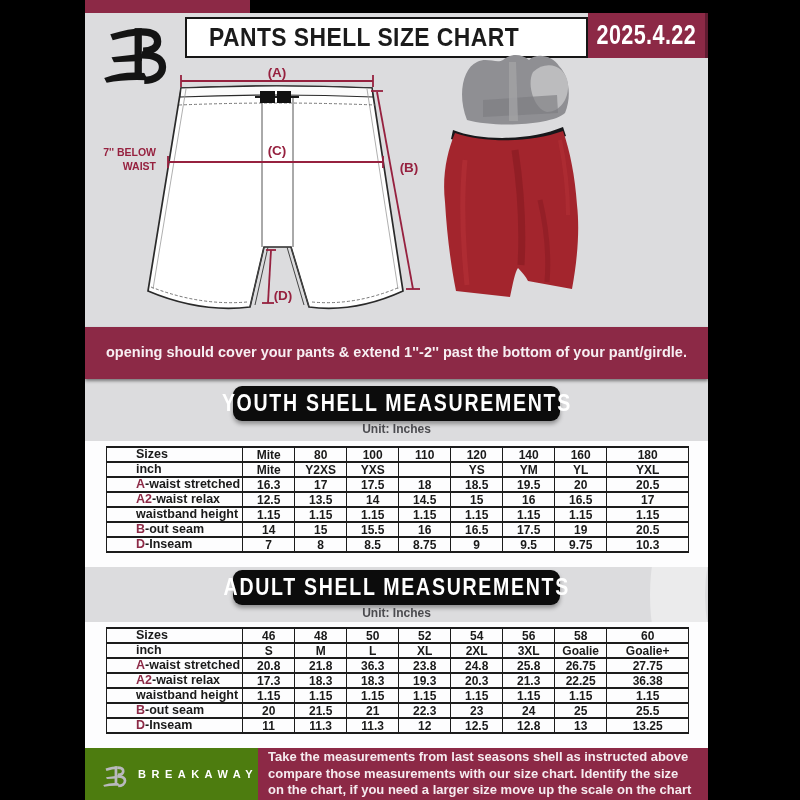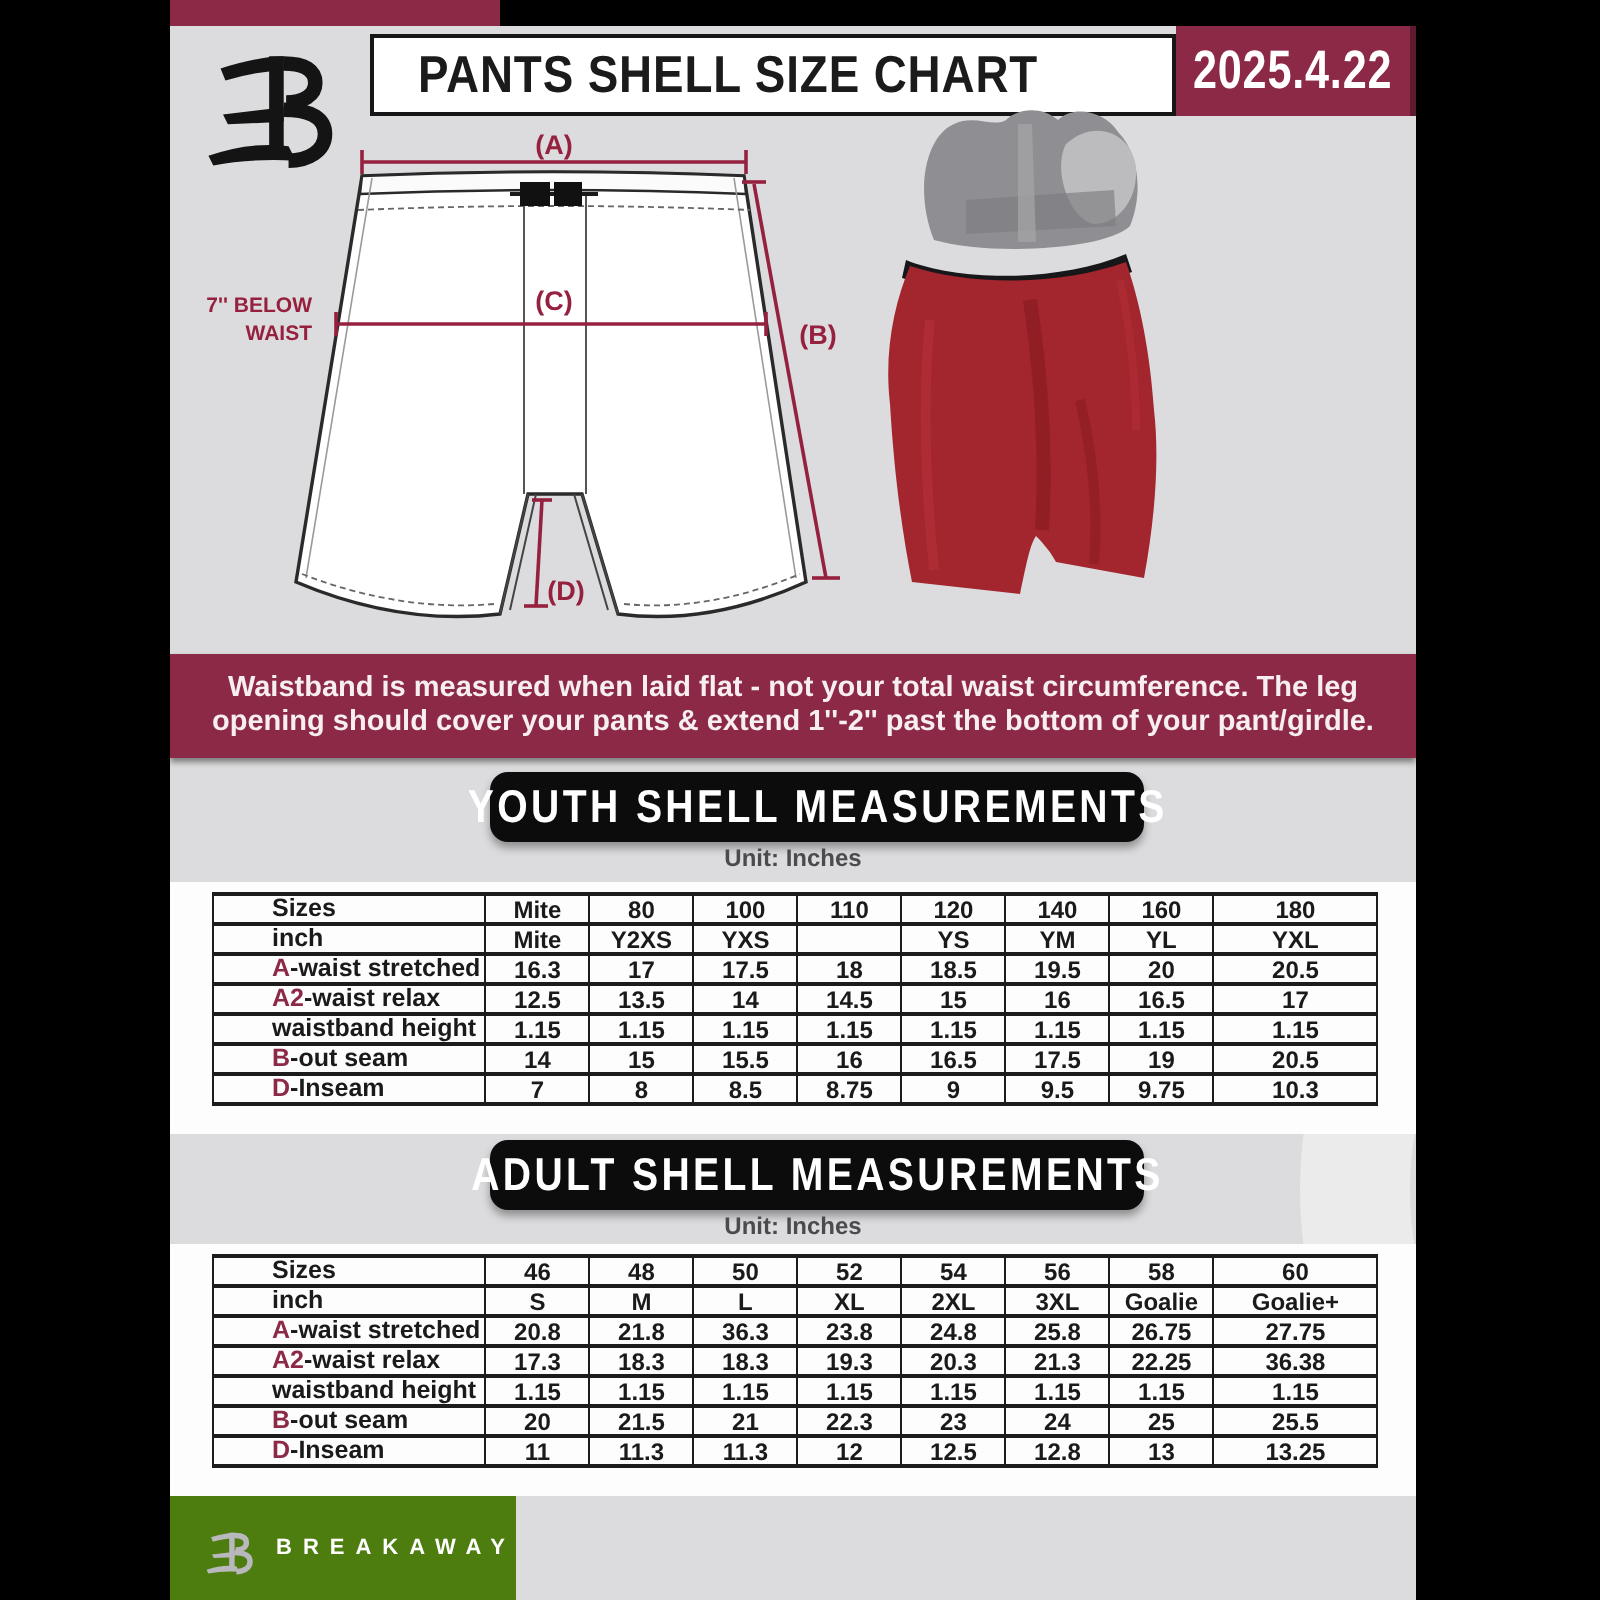--- a/index.html
+++ b/index.html
@@ -26,21 +26,21 @@
   .diag{position:absolute;left:0;top:0;width:623px;height:330px;}
   .diag text{font-family:"Liberation Sans",sans-serif;font-weight:bold;fill:#96213f;}
   .photonote{position:absolute;left:511px;top:91px;width:112px;color:#96213f;
     font-size:10.5px;font-weight:700;line-height:13.8px;}
   
   .infobanner{position:absolute;left:0;top:327px;width:623px;height:52px;background:#8c2946;
     display:flex;flex-direction:column;align-items:center;justify-content:center;
     box-shadow:0 2px 3px rgba(0,0,0,.45);}
   .infobanner div{color:#f7eef2;font-size:14.5px;font-weight:600;line-height:17.2px;white-space:nowrap;}
   
-  .secbanner{position:absolute;left:160px;width:327px;height:35px;background:#0c0c0c;border-radius:9px;
+  .secbanner{position:absolute;left:148px;width:327px;height:35px;background:#0c0c0c;border-radius:9px;
     display:flex;align-items:center;justify-content:center;box-shadow:0 3px 4px rgba(0,0,0,.35);}
   .secbanner span{display:inline-block;color:#fff;font-size:23px;font-weight:700;
     letter-spacing:2px;transform:scaleX(.85);white-space:nowrap;}
   .unit{position:absolute;left:0;width:623px;text-align:center;color:#4b4b4f;
     font-size:12px;font-weight:600;}
   
   .band{position:absolute;left:0;width:623px;height:126px;background:#fdfdfe;}
   table.size{border-collapse:collapse;margin:5px 0 0 21px;}
   table.size td{border:1.5px solid #1c1c1c;border-top-width:2px;border-bottom-width:2px;
     height:15px;padding:0 2px;font-size:12px;font-weight:700;color:#1a1a1a;
@@ -132,21 +132,20 @@
         <path d="M368,130 C395,141 445,141 478,127 L481,136 C446,149 396,149 366,139 Z" fill="#17171a"></path>
         <path d="M370,133 C362,152 357,176 360,202 C362,236 366,266 371,291 L425,297 C428,283 430,272 433,268 C437,272 441,277 443,281 L487,289 C492,262 495,231 492,205 C490,176 485,151 478,131 C445,143 400,143 370,133 Z" fill="#a3252d"></path>
         <path d="M430,150 C436,190 438,230 436,265" fill="none" stroke="#7c161d" stroke-width="7" opacity="0.45"></path>
         <path d="M455,200 C462,230 464,258 462,282" fill="none" stroke="#7c161d" stroke-width="5" opacity="0.4"></path>
         <path d="M380,160 C376,200 378,245 382,285" fill="none" stroke="#c23a40" stroke-width="5" opacity="0.35"></path>
         <path d="M475,140 C480,165 483,190 483,215" fill="none" stroke="#c23a40" stroke-width="4" opacity="0.3"></path>
       </g>
     </svg>
 
     <div class="infobanner">
-      <div>Waistband is measured when laid flat - not your total waist circumference. The leg</div>
       <div>opening should cover your pants &amp; extend 1''-2'' past the bottom of your pant/girdle.</div>
     </div>
 
     <div class="secbanner" style="top:386px;">
       <span>YOUTH SHELL MEASUREMENTS</span>
     </div>
     <div class="unit" style="top:422px;">Unit: Inches</div>
     <div class="band" style="top:441px;">
       <table class="size">
         <colgroup>
@@ -346,16 +345,21 @@
         <svg width="30" height="27" viewBox="0 0 64 56">
           <path d="M10,15 Q26,10 36,10 L36,16 Q25,16 12,20 Z" fill="#b9b9bd"></path>
           <path d="M30,10 h6 v40 h-6 z" fill="#b9b9bd"></path>
           <path d="M11,34 L36,31 L36,37 L13,38 Z" fill="#b9b9bd"></path>
           <path d="M5,51 Q22,45 38,47 L41,53 Q22,52 7,55 Z" fill="#b9b9bd"></path>
           <path d="M36,13 c9,0 13,3 13,8 c0,5 -5,8 -12,8" fill="none" stroke="#b9b9bd" stroke-width="6"></path>
           <path d="M36,32 c12,0 17,4 17,10 c0,7 -7,11 -15,11" fill="none" stroke="#b9b9bd" stroke-width="6"></path>
         </svg>
         <span class="brand">BREAKAWAY</span>
       </div>
+      <div class="footmaroon">
+        <div>Take the measurements from last seasons shell as instructed above</div>
+        <div>compare those measurements  with our size chart. Identify the size</div>
+        <div>on the chart, if you need a larger size move up the scale on the chart</div>
+      </div>
     </div>
 
   </div>
 </div>
 
 </body></html>

